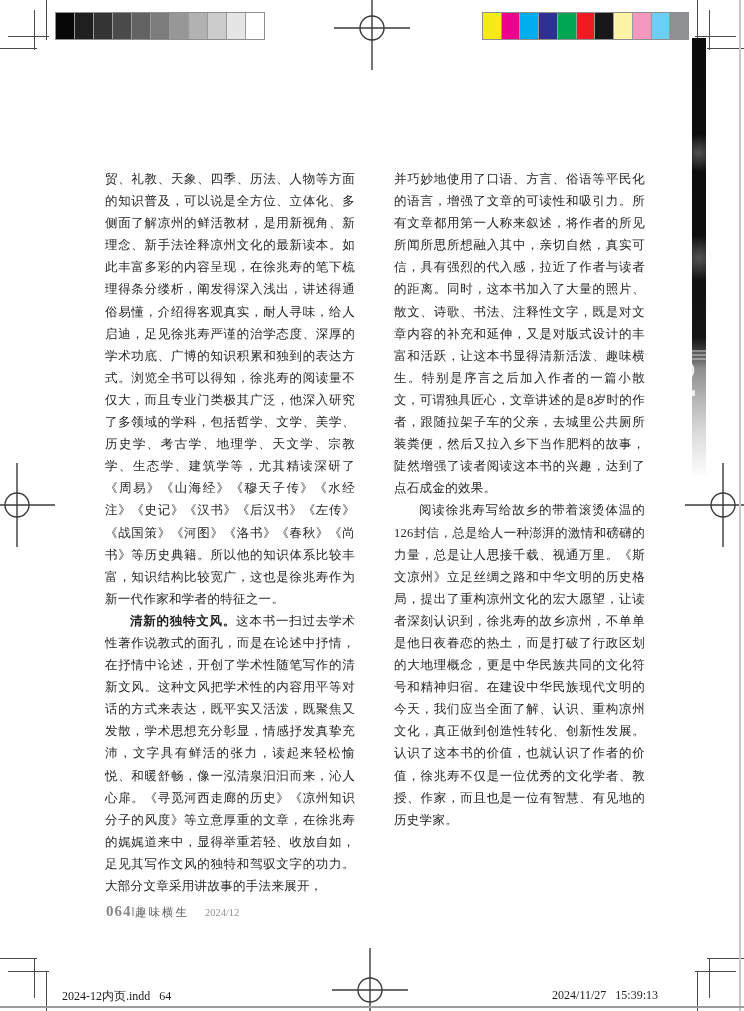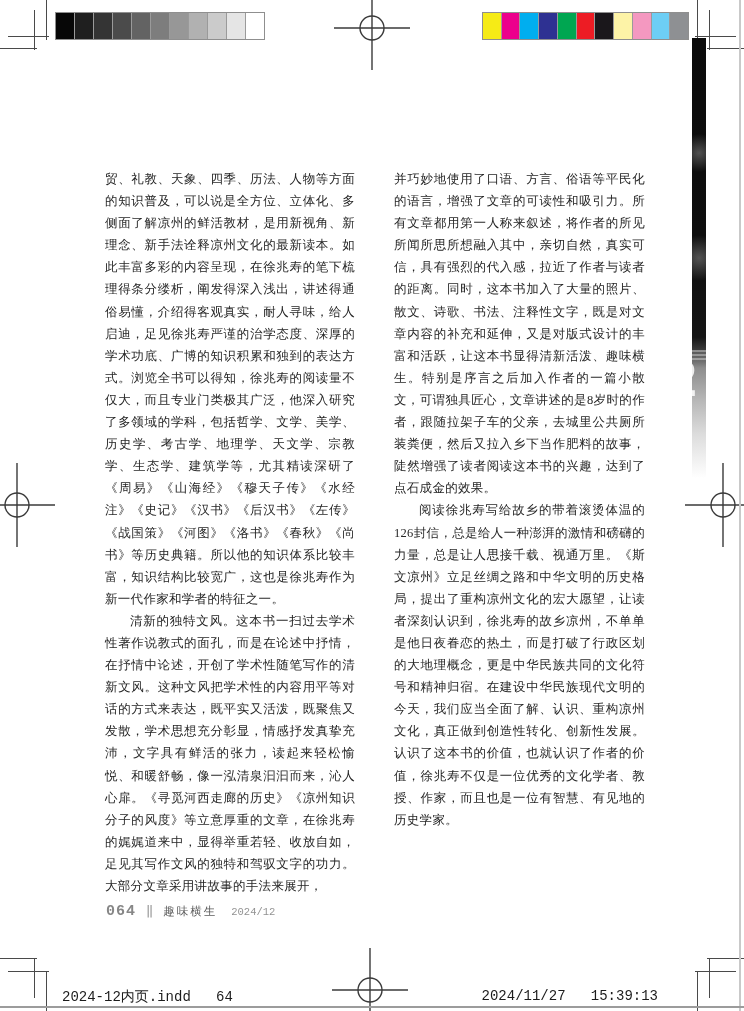--- a/index.html
+++ b/index.html
@@ -31,34 +31,34 @@
   #edge-right{position:absolute;left:739px;top:0;width:2px;height:1011px;background:#c9c9c9;}
   #edge-bottom{position:absolute;left:0;top:1006px;width:744px;height:2px;background:#9c9c9c;}
 
   
   .col{position:absolute;top:168px;width:250px;text-align:justify;
        font-size:12.5px;line-height:22.1px;letter-spacing:.3px;color:#262626;}
   #col-left{left:105px;}
   #col-right{left:394px;width:251px;}
   .col p{margin:0;}
   .col p.indent{text-indent:2em;}
-  .col b.lead{font-family:"Liberation Sans","DejaVu Sans",sans-serif;font-weight:400;color:#1d1d1d;}
+  .col b.lead{font-family:"Liberation Sans","DejaVu Sans",sans-serif;font-weight:700;color:#1d1d1d;}
   .col p.bold-note{font-family:"Liberation Sans","DejaVu Sans",sans-serif;font-weight:700;color:#1f1f1f;}
 
   
-  #footer{position:absolute;left:106px;top:903px;font-family:Liberation Mono, monospace;
-          color:#8a8a8a;display:flex;align-items:baseline;gap:10px;}
+  #footer{position:absolute;left:106px;top:903px;font-family:Liberation Serif, serif;
+          color:#8a8a8a;display:flex;align-items:baseline;gap:0;}
   #footer .pagenum{font-size:15px;font-weight:700;letter-spacing:1px;color:#878787;}
   #footer .sep{font-size:12px;color:#8a8a8a;}
   #footer .journal{font-size:11.5px;color:#5d5d5d;letter-spacing:2px;}
-  #footer .issue{font-size:10.5px;color:#929292;margin-left:4px;}
+  #footer .issue{font-size:10.5px;color:#929292;margin-left:16px;}
 
   
-  .slug{position:absolute;top:988px;font-family:Liberation Mono, monospace;
-        font-size:14px;color:#1c1c1c;white-space:pre;}
+  .slug{position:absolute;top:988px;font-family:Liberation Serif, serif;
+        font-size:12px;color:#1c1c1c;white-space:pre;}
   #slug-left{left:62px;}
   #slug-right{right:86px;}
 </style>
 </head>
 <body>
 
 <div id="page">
 
   <div>
 

